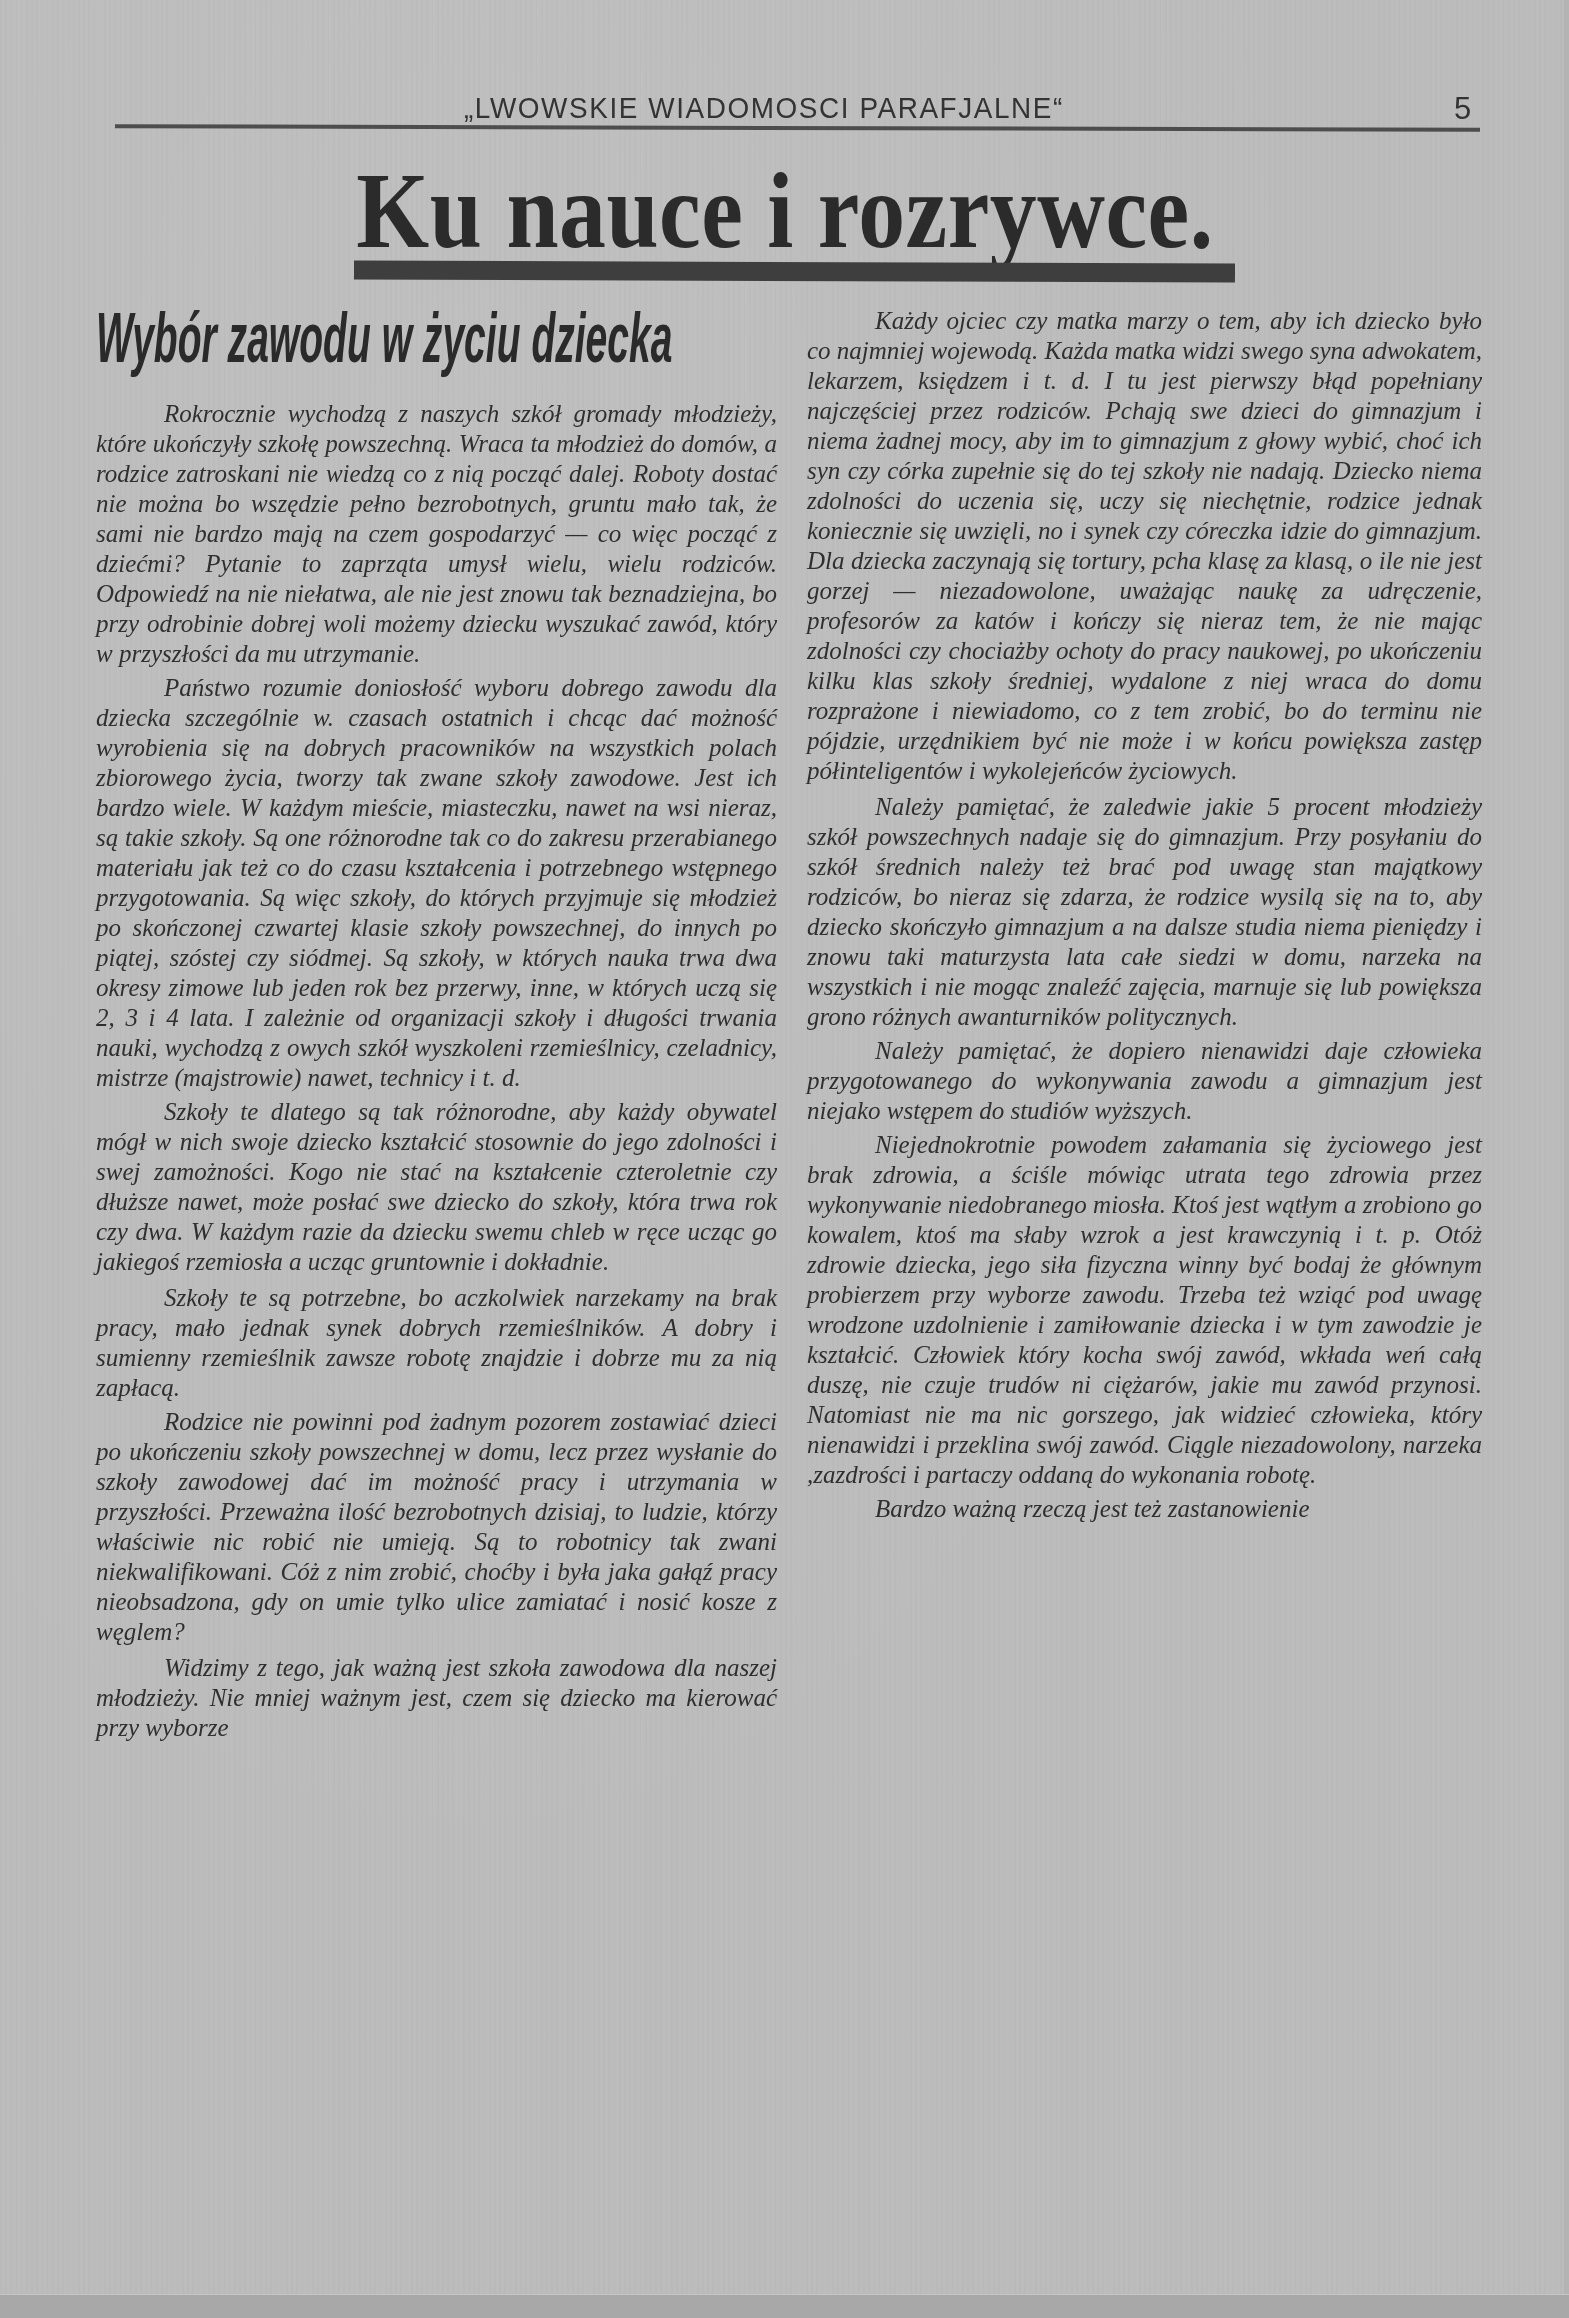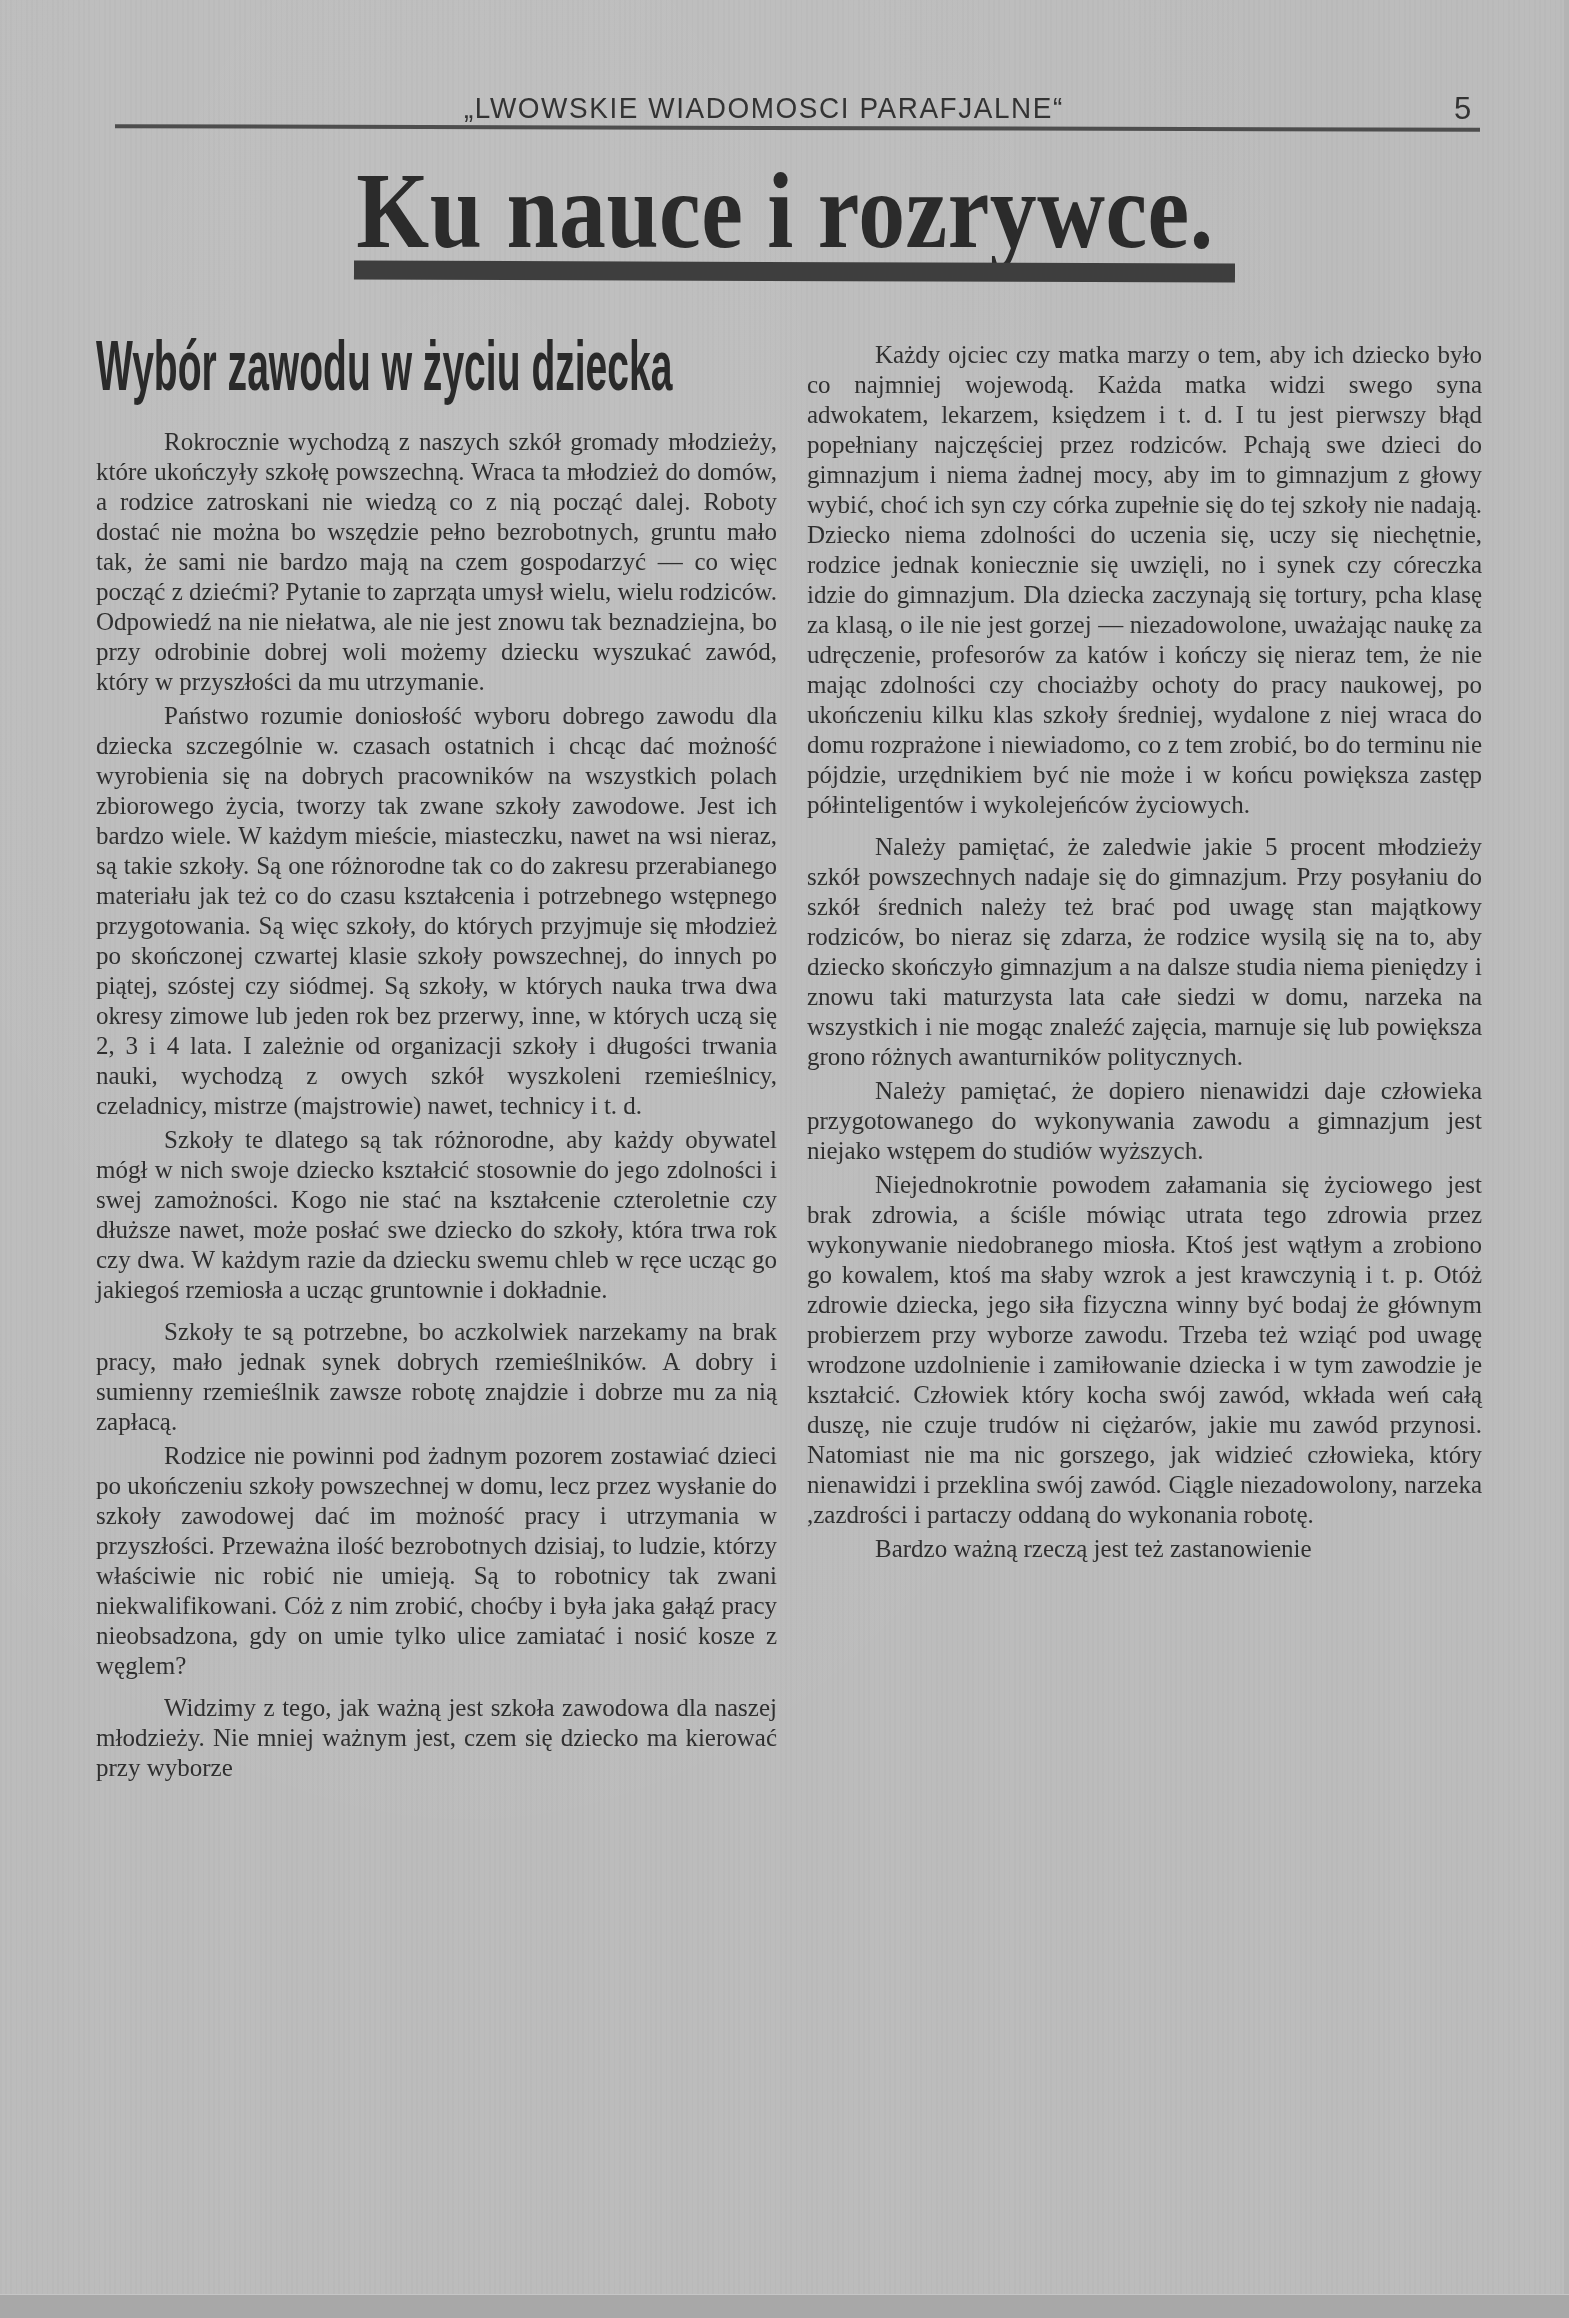--- a/index.html
+++ b/index.html
@@ -44,37 +44,38 @@
     position: absolute; top: 148px; left: 0; width: 1570px; text-align: center;
     font-family: "Liberation Serif", serif; font-weight: bold;
     font-size: 109px; color: #2b2b2b; letter-spacing: 0.6px;
     transform: scaleX(0.86); transform-origin: center;
   }
   .title-bar {
     position: absolute; left: 354px; top: 262px; width: 881px; height: 18.5px;
     background: #3e3e3e; transform: rotate(0.2deg);
   }
   .col {
-    position: absolute; top: 328px; width: 681px;
+    position: absolute; top: 300px; width: 681px;
     font-family: "Liberation Serif", serif;
     font-size: 25px; line-height: 30px; color: #2f2f2f;
     text-align: justify;
+    font-style: italic;
   }
   .col-left { left: 96px; }
   .col-right { left: 807px; width: 675px; }
   .article-title {
     font-family: "Liberation Sans", sans-serif; font-weight: bold;
     font-size: 71px; line-height: 75px; color: #2a2a2a;
     transform: scaleX(0.55); transform-origin: left;
     white-space: nowrap; margin: 0 0 24px 0;
   }
   .col p { margin: 0; text-indent: 68px; }
   .col p.cont { text-indent: 0; }
   .col p + p { margin-top: 4px; }
-  .col p.gap { margin-top: 12px; }
+  .col p.gap { margin-top: 6px; }
 </style>
 </head>
 <body>
 
 <div class="page">
 
   <div class="running-head">
     <span class="running-title">„LWOWSKIE WIADOMOSCI PARAFJALNE“</span>
     <span class="page-number">5</span>
   </div>

